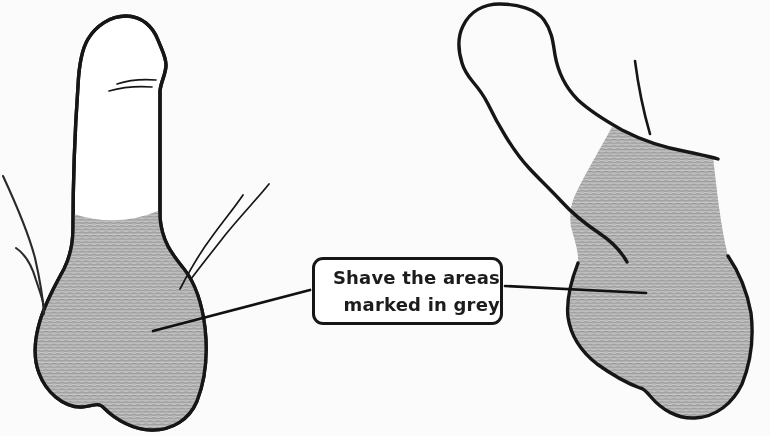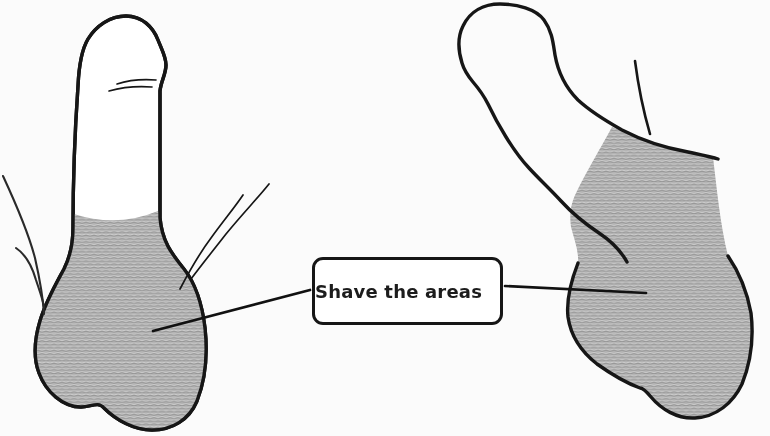--- a/index.html
+++ b/index.html
@@ -21,21 +21,21 @@
     left: 312px;
     top: 257px;
     width: 191px;
     height: 68px;
     box-sizing: border-box;
     background: #ffffff;
     border: 3px solid #161616;
     border-radius: 11px;
     display: flex;
     flex-direction: column;
-    align-items: flex-start;
+    align-items: flex-end;
     justify-content: center;
     text-align: center;
     color: #1c1c1c;
     font-size: 18px;
     line-height: 27px;
     font-weight: bold;
     letter-spacing: 0.2px;
     z-index: 2;
   }
   .outline   { fill: none; stroke: #161616; stroke-width: 3.4; stroke-linecap: round; stroke-linejoin: round; }
@@ -112,15 +112,16 @@
            C643,388 646,391 651,397 C661,409 677,419 695,418 C716,417 733,403 742,384
            C750,364 754,338 751,313 C747,291 739,272 728,256"></path>
     </g>
 
     <path class="pointer" d="M153,331 L310,290"></path>
     <path class="pointer" d="M505,286 L646,293"></path>
   </svg>
 
   <div class="callout">
     <span>Shave the areas</span>
+    <span>marked in grey</span>
   </div>
 
 </div>
 
 </body></html>

